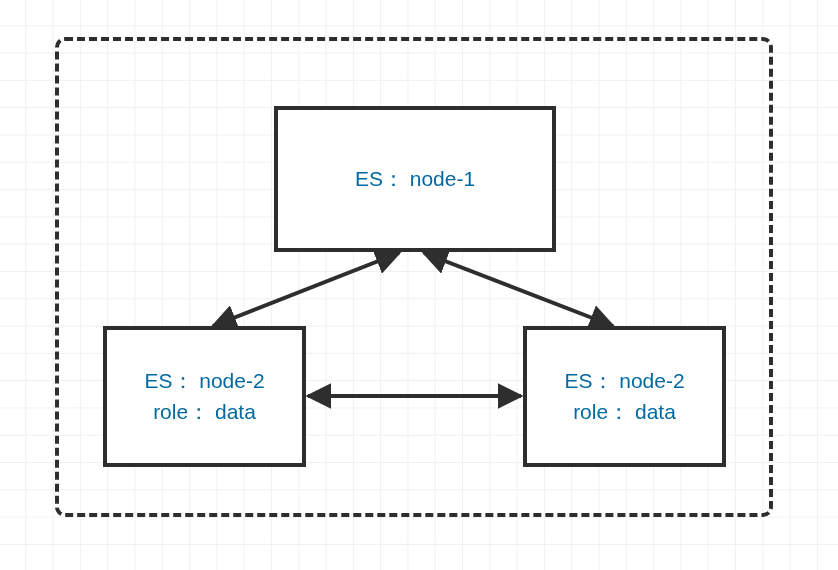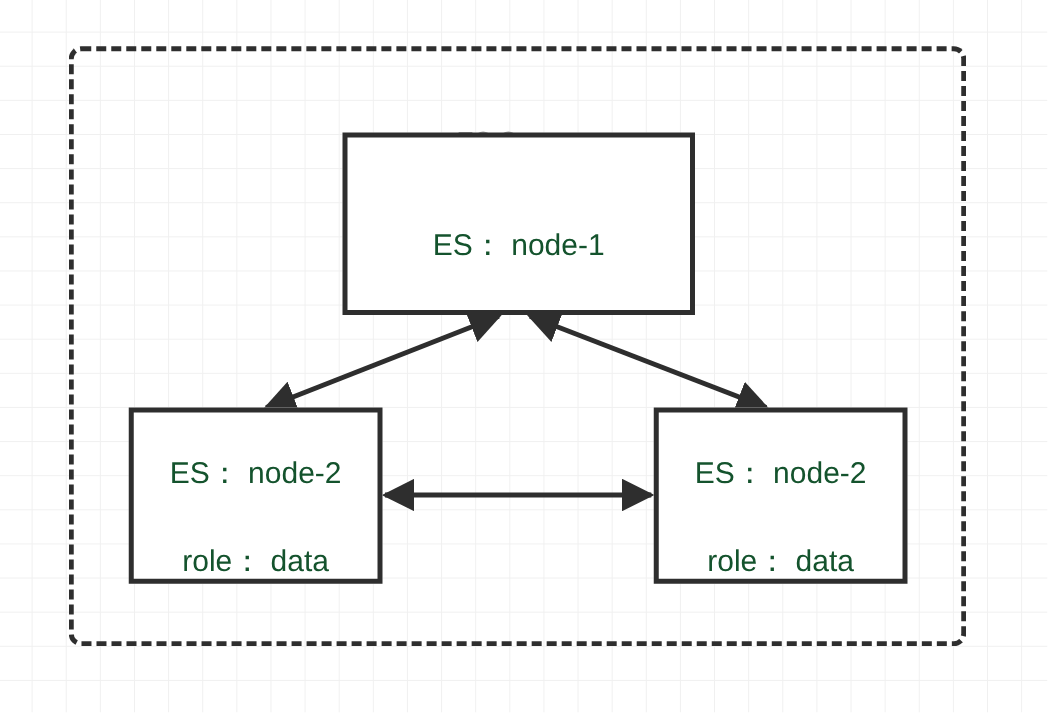--- a/index.html
+++ b/index.html
@@ -49,26 +49,25 @@
     border: 4px solid #2e2e2e;
     background: #ffffff;
     box-sizing: border-box;
     display: flex;
     flex-direction: column;
     align-items: center;
     justify-content: center;
     z-index: 3;
   }
   .node-line {
-    font-size: 24px;
-    color: #14532d;
+    font-size: 21px;
+    color: #0369a1;
     line-height: 1.45;
     white-space: nowrap;
     text-align: center;
-    margin-top: 36px;
   }
   #node-master {
     left: 274px;
     top: 106px;
     width: 282px;
     height: 146px;
   }
   #node-data-left {
     left: 103px;
     top: 326px;

